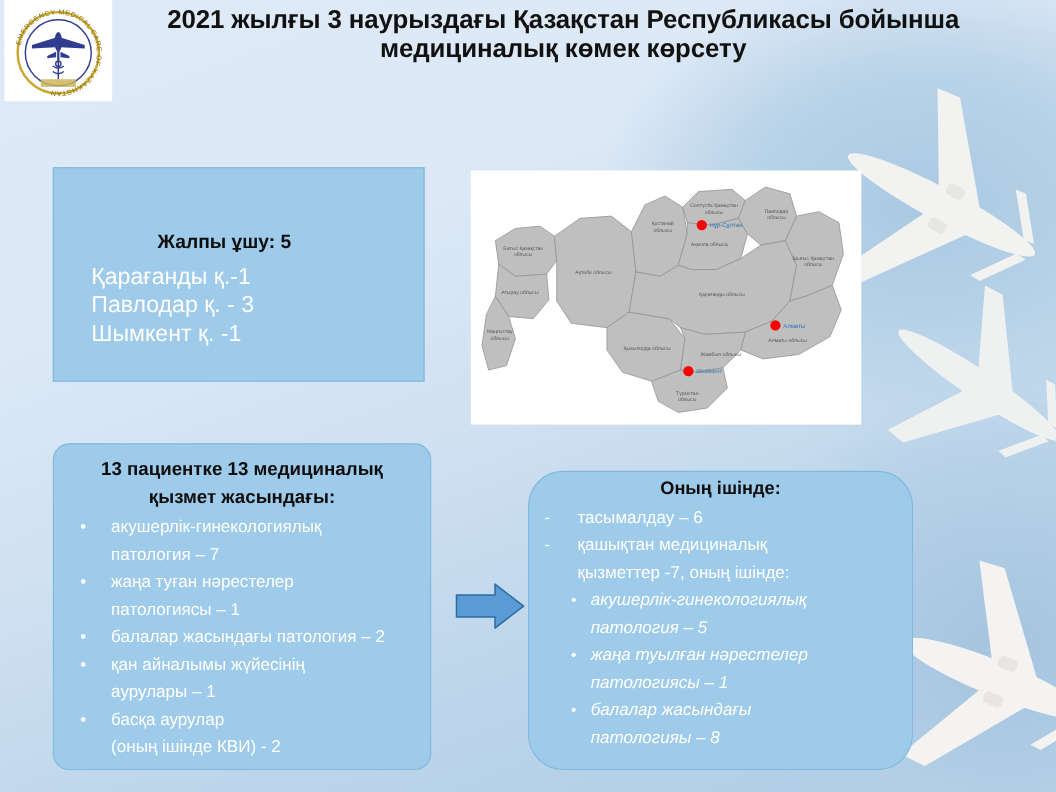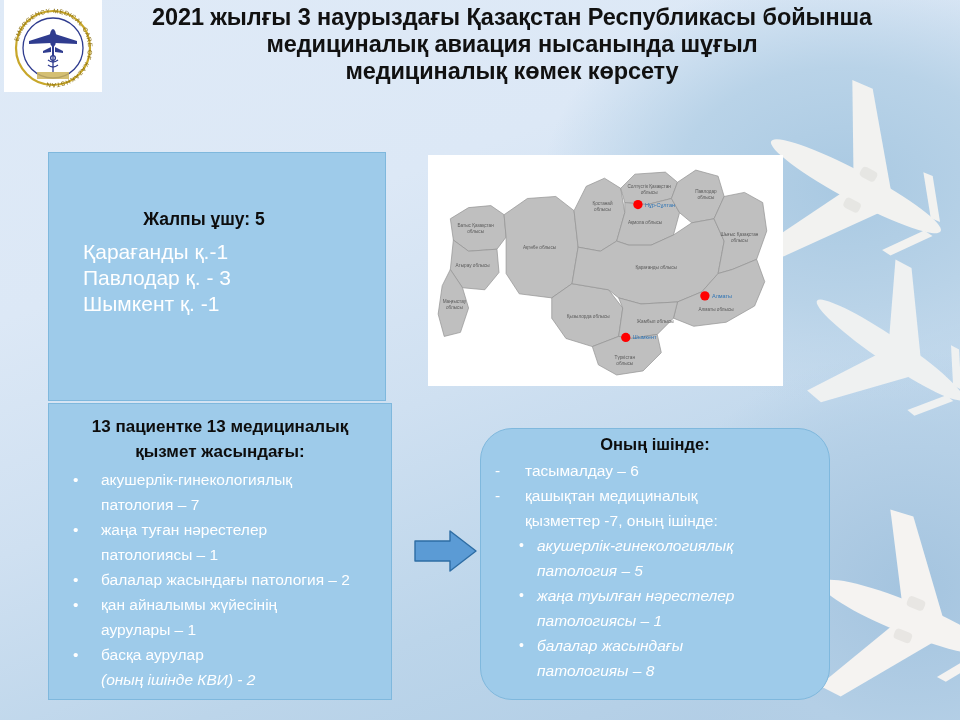--- a/index.html
+++ b/index.html
@@ -48,21 +48,21 @@
   }
 
   
   .box {
     position: absolute;
     background: #9ecbea;
     border: 1px solid #7fb8dd;
   }
 
   
-  #box-flights { left: 48px; top: 152px; width: 338px; height: 249px; }
+  #box-flights { left: 48px; top: 152px; width: 338px; height: 195px; }
   #box-flights .hdr {
     margin-top: 56px;
     text-align: center;
     font-weight: bold;
     font-size: 17.5px;
     color: #0d0d0d;
     padding-right: 26px;
   }
   #box-flights ul { list-style: none; margin-top: 9px; padding-left: 34px; }
   #box-flights li {
@@ -75,21 +75,21 @@
   
   #map-card {
     position: absolute;
     left: 428px; top: 155px;
     width: 355px; height: 231px;
     background: #ffffff;
   }
   #map-card svg { display: block; width: 100%; height: 100%; }
 
   
-  #box-patients { left: 48px; top: 403px; width: 344px; height: 297px; }
+  #box-patients { left: 48px; top: 403px; width: 344px; height: 297px; border-radius: 15px; }
   #box-patients .hdr {
     margin: 10px 14px 0 14px;
     text-align: center;
     font-weight: bold;
     font-size: 17px;
     line-height: 25px;
     color: #0d0d0d;
   }
   #box-patients ul { list-style: none; margin: 3px 0 0 0; padding: 0 6px 0 14px; }
   #box-patients li {
@@ -215,21 +215,20 @@
         <path d="M41 58 q5 4 10 0"></path>
         <path d="M41 63 q5 4 10 0"></path>
         <circle cx="46" cy="56" r="2.4"></circle>
       </g>
       <rect x="30" y="70" width="32" height="7" fill="#cdb45a" opacity=".85"></rect>
     </svg>
   </div>
 
   <div id="title">
     <div>2021 жылғы 3 наурыздағы Қазақстан Республикасы бойынша</div>
-    <div>медициналық авиация нысанында шұғыл</div>
     <div>медициналық көмек көрсету</div>
   </div>
 
   <div class="box" id="box-flights">
     <div class="hdr">Жалпы ұшу: 5</div>
     <ul>
       <li>Қарағанды қ.-1</li>
       <li>Павлодар қ. - 3</li>
       <li>Шымкент қ. -1</li>
     </ul>
@@ -329,21 +328,21 @@
         <span class="bullet">•</span>
         <span>қан айналымы жүйесінің</span>
       </li>
       <li style="padding-left:38px;">
         <span>аурулары – 1</span>
       </li>
       <li>
         <span class="bullet">•</span>
         <span>басқа аурулар</span>
       </li>
-      <li style="padding-left:38px;font-style:italic;">
+      <li style="padding-left:38px;">
         <span>(оның ішінде КВИ) - 2</span>
       </li>
     </ul>
   </div>
 
   <div id="arrow">
     <svg width="68" height="46" viewBox="0 0 68 46">
       <path d="M3 13 L38 13 L38 3 L64 23 L38 43 L38 33 L3 33 Z" fill="#5b9bd5" stroke="#2e6da4" stroke-width="1.4" stroke-linejoin="round"></path>
     </svg>
   </div>

